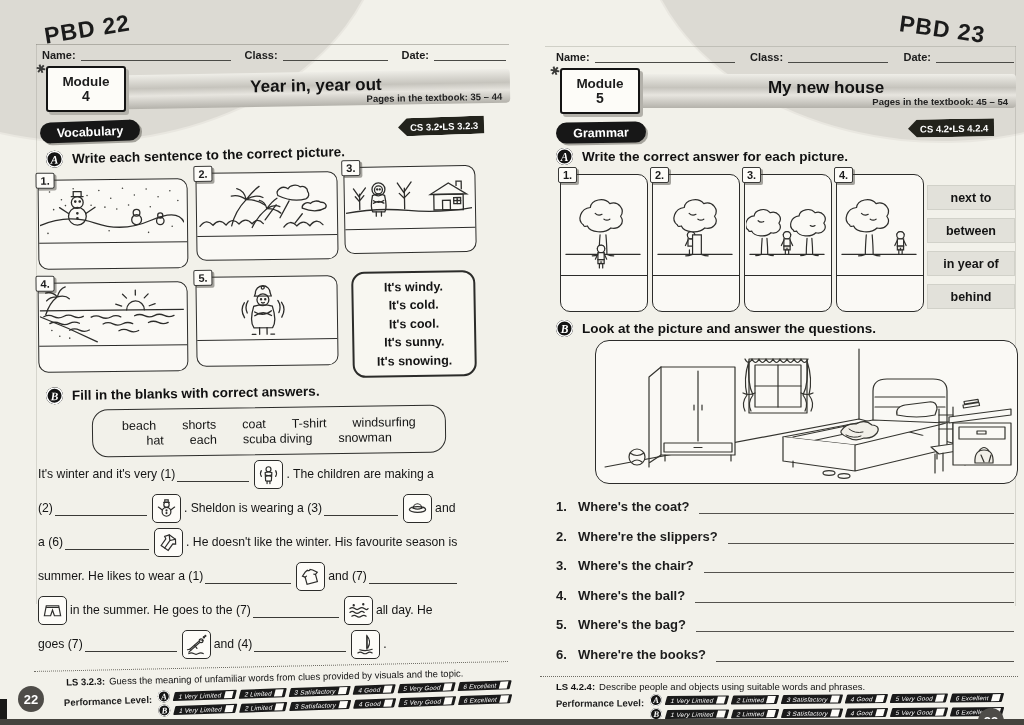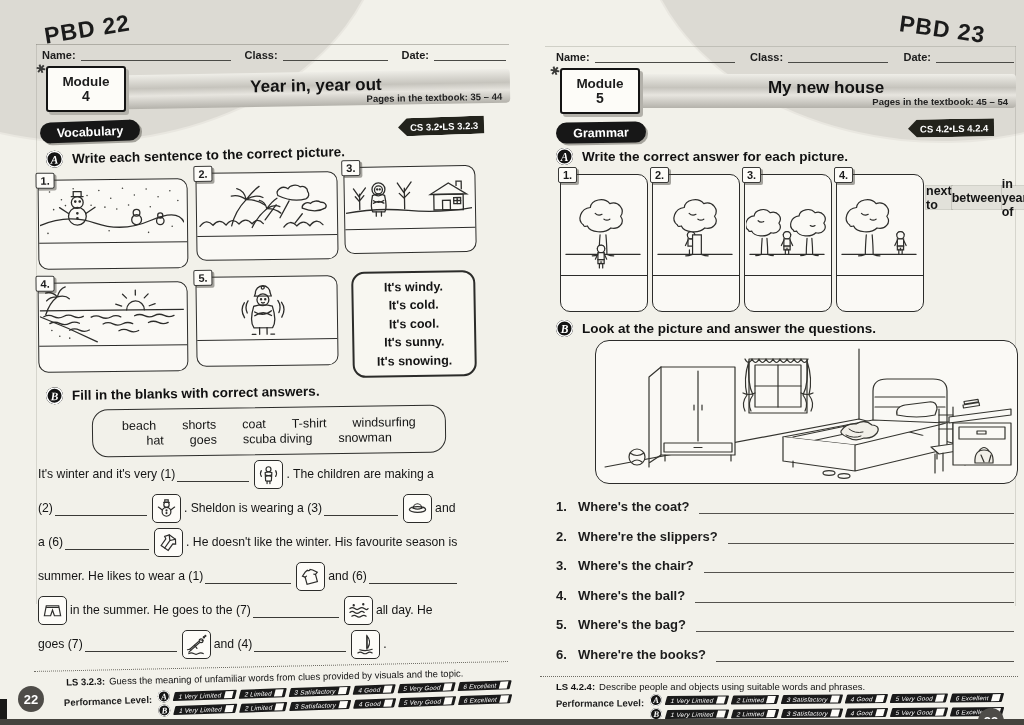--- a/index.html
+++ b/index.html
@@ -59,21 +59,21 @@
   .wordbank{position:absolute;border:1.6px solid #2c2c2a;border-radius:16px;background:transparent;
             display:flex;flex-direction:column;justify-content:center;gap:1px;font-size:12.5px;color:#141414;}
   .wb-row{display:flex;justify-content:center;gap:26px;}
   
   .fillpara{position:absolute;font-size:12.2px;color:#151515;}
   .fline2{display:flex;align-items:center;margin-bottom:6px;white-space:nowrap;height:28px;}
   .blank{display:inline-block;border-bottom:1.3px solid #3a3a36;height:15px;flex:none;margin:0 2px;}
   .iconbox{width:27px;height:27px;border:1.4px solid #2c2c2a;border-radius:5px;background:#fdfcf8;
            display:inline-flex;align-items:center;justify-content:center;margin:0 3px;flex:none;}
   
-  .chips{position:absolute;display:flex;flex-direction:row;align-items:center;}
+  .chips{position:absolute;display:flex;flex-direction:column;align-items:center;}
   .chip{width:86px;height:23px;margin-bottom:10px;background:#e2e1da;color:#141414;
         display:flex;align-items:center;justify-content:center;font-size:12.5px;font-weight:600;
         box-shadow:0 0 0 1px rgba(150,148,140,.35);}
   
   .questions{position:absolute;}
   .qrow{display:flex;align-items:flex-end;height:18px;margin-bottom:11.5px;}
   .qnum{width:22px;font-weight:bold;font-size:13px;flex:none;}
   .qtext{font-size:13px;font-weight:600;margin-right:10px;white-space:nowrap;}
   .qline{flex:1;border-bottom:1.2px solid #55534e;height:13px;}
   
@@ -279,21 +279,21 @@
   <div class="wordbank" style="left:92px;top:407px;width:352px;height:46px;transform:rotate(-.8deg);">
     <div class="wb-row">
       <span>beach</span>
       <span>shorts</span>
       <span>coat</span>
       <span>T-shirt</span>
       <span>windsurfing</span>
     </div>
     <div class="wb-row">
       <span>hat</span>
-      <span>goes</span>
+      <span>each</span>
       <span>scuba diving</span>
       <span>snowman</span>
     </div>
   </div>
 
   <div class="fillpara" style="left:38px;top:460px;width:448px;">
     <div class="fline2">
       <span>It's winter and it's very (1)</span>
       <span class="blank" style="width:72px"></span>
       <span class="iconbox">
@@ -348,21 +348,21 @@
       <span>summer. He likes to wear a (1)</span>
       <span class="blank" style="width:86px"></span>
       <span class="iconbox">
         <svg width="21" height="21" viewBox="0 0 22 22" fill="none" stroke="#2d2d2b" stroke-width="1.2" stroke-linecap="round">
               <g transform="rotate(-15 11 11)">
                 <path d="M7,5 l2.5,-1.2 q1.5,1.6 3,0 L15,5 l4,3.5 -2.4,1.8 V18 H5.4 V10.3 L3,8.5 Z"></path>
                 <path d="M5.4,10.3 l1.6,-.8 M16.6,10.3 l-1.6,-.8"></path>
               </g>
             </svg>
       </span>
-      <span>and (6)</span>
+      <span>and (7)</span>
       <span class="blank" style="width:88px"></span>
     </div>
     <div class="fline2">
       <span class="iconbox" style="margin-left:0;">
         <svg width="21" height="21" viewBox="0 0 22 22" fill="none" stroke="#2d2d2b" stroke-width="1.2" stroke-linecap="round">
               <path d="M4.5,6 H17.5 L19.5,16.5 H13 L11,10.5 9,16.5 H2.5 Z"></path>
               <path d="M4.8,7.8 H17.2"></path>
             </svg>
       </span>
       <span>in the summer. He goes to the (7)</span>

